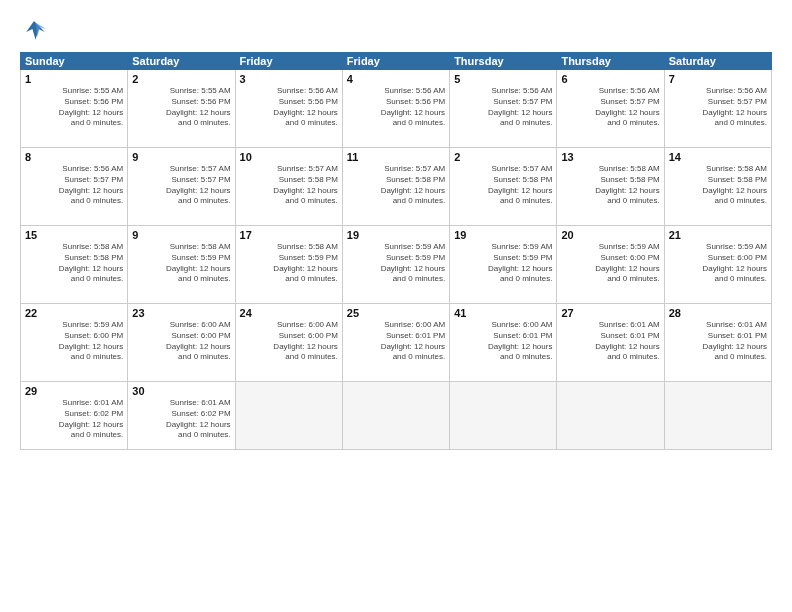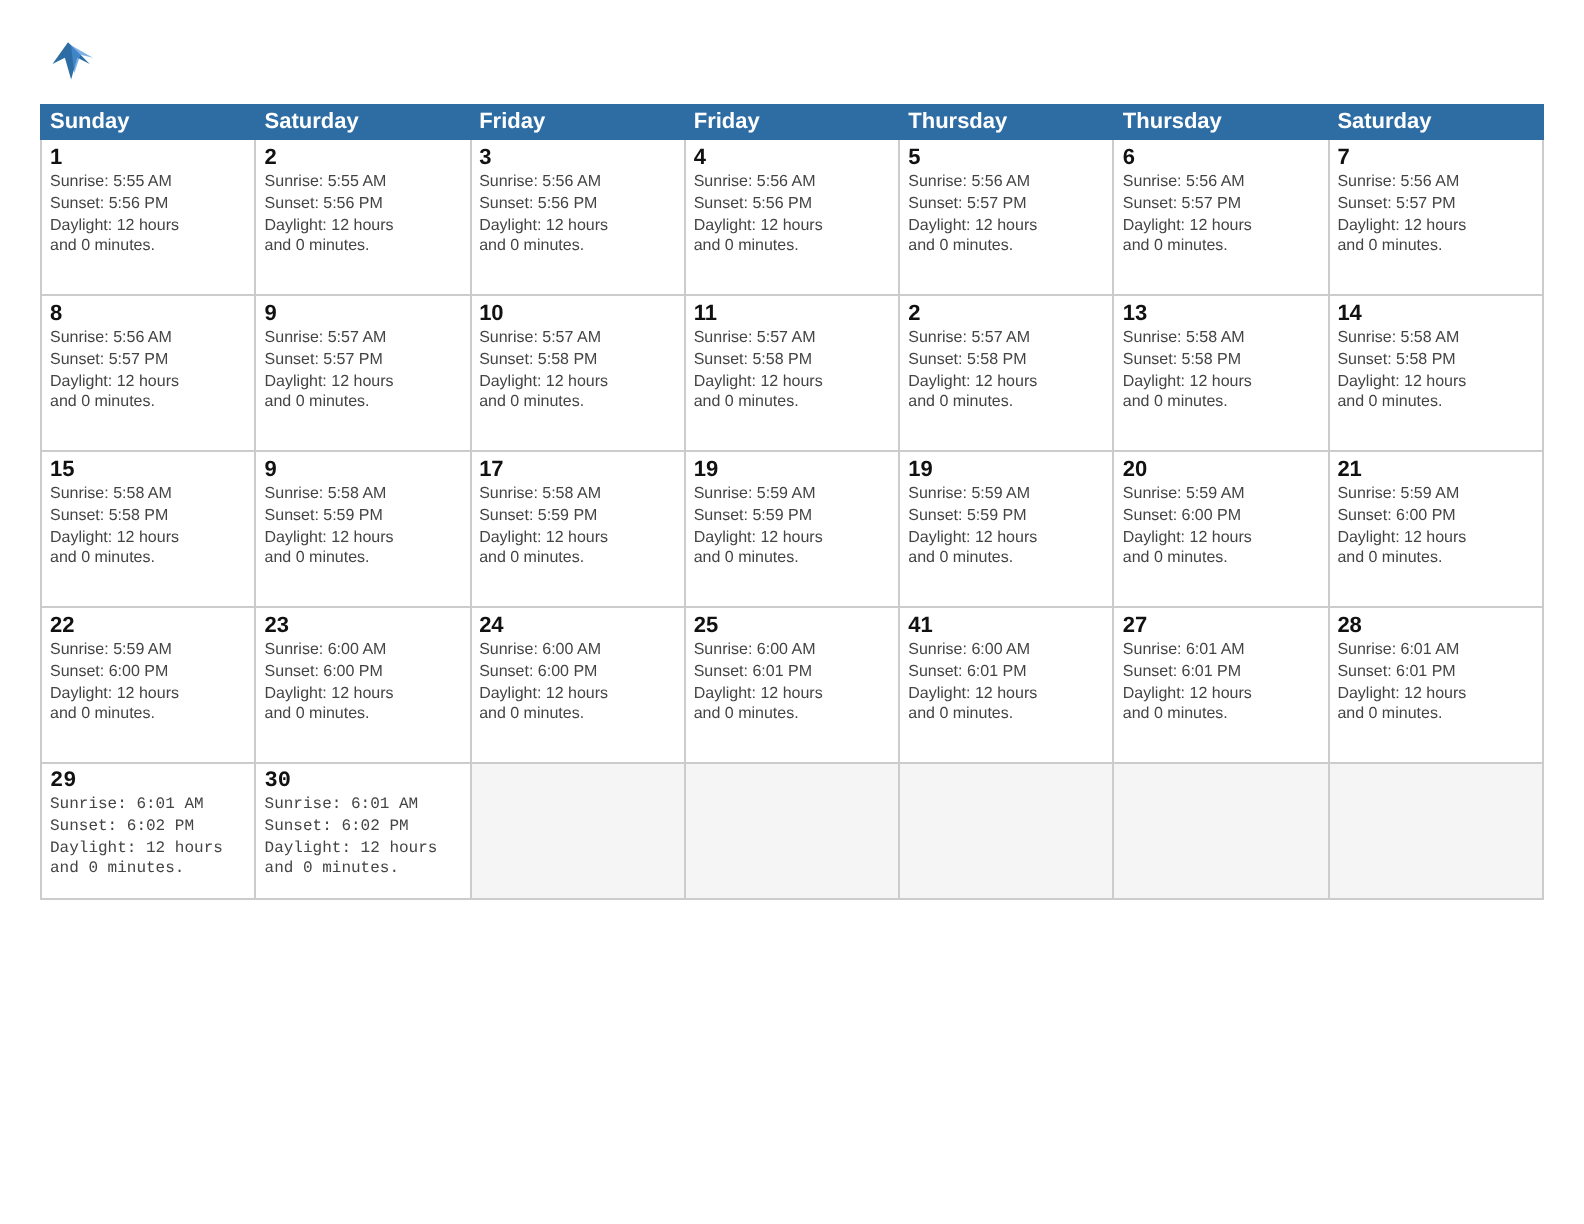--- a/index.html
+++ b/index.html
@@ -71,33 +71,33 @@
       font-size: 8.5px;
       color: #333;
       height: 78px;
       background: #fff;
     }
     .calendar td.empty {
       background: #f5f5f5;
     }
     .calendar tr:last-child td {
       height: 68px;
-      font-family: Liberation Mono, monospace;
     }
     .day-num {
       font-size: 11px;
       font-weight: bold;
       color: #111;
       display: block;
       margin-bottom: 1px;
     }
     .day-info {
       font-size: 8px;
       color: #444;
       line-height: 1.35;
+      text-align: right;
     }
   </style>
 </head>
 <body>
 
 <div class="page">
   <div class="header-row">
     <div class="logo">
       <svg class="logo-bird" viewBox="0 0 36 36" xmlns="http://www.w3.org/2000/svg">
         <polygon points="18,4 32,18 24,14 20,28 16,14 8,18" fill="#2e6da4"></polygon>

